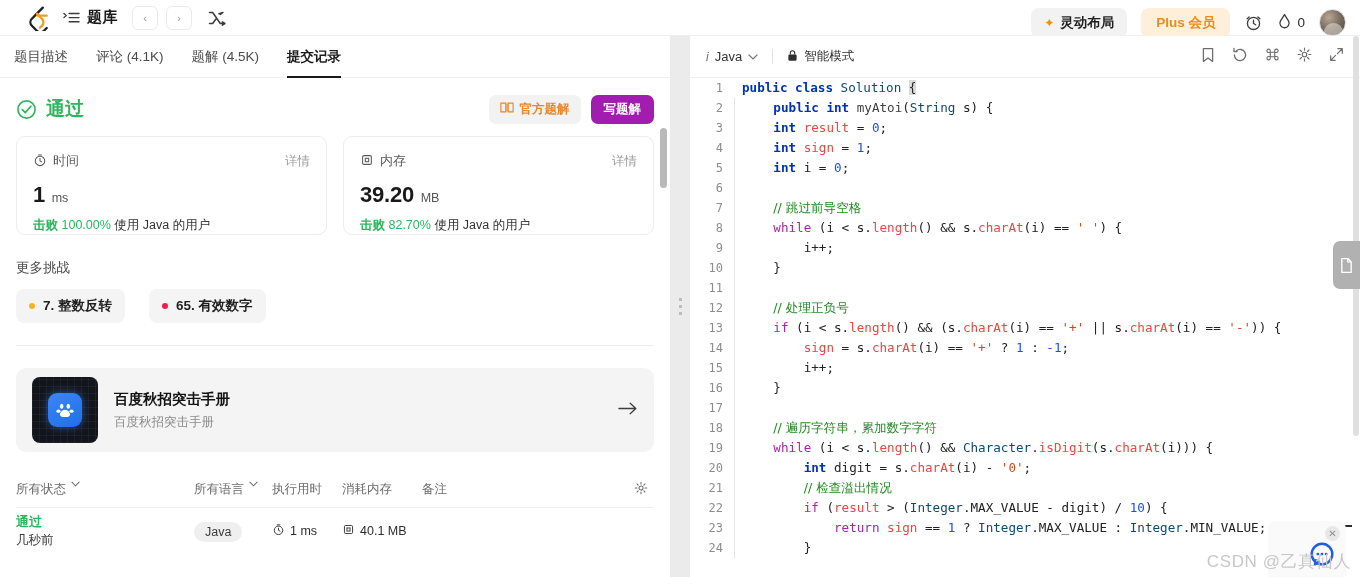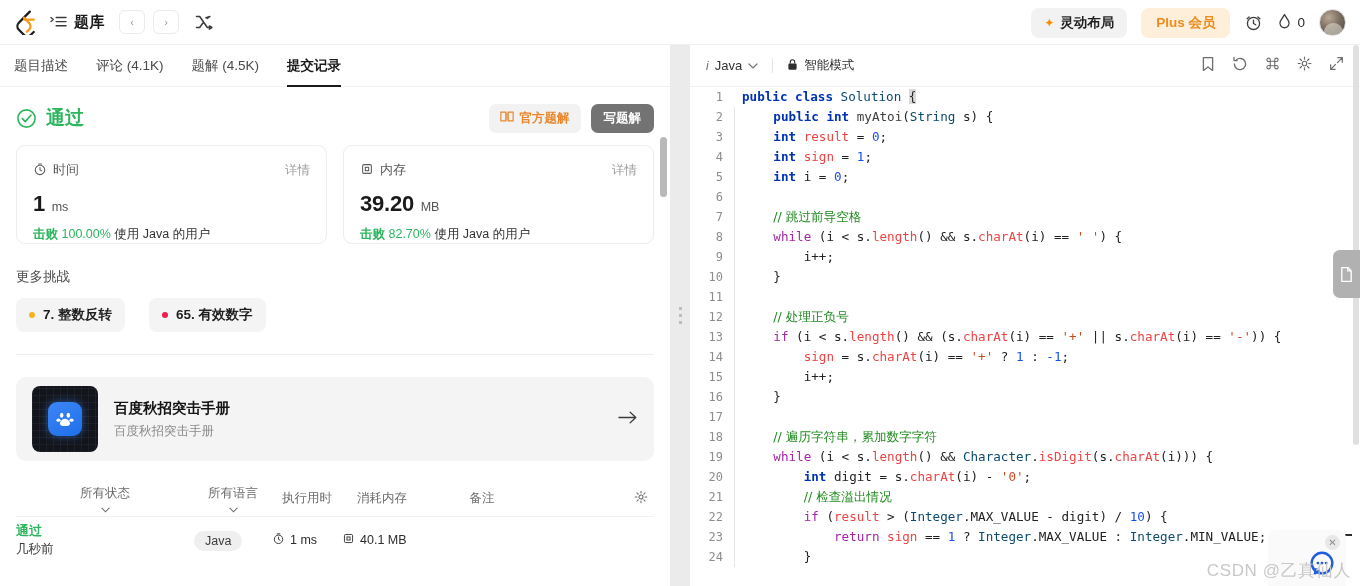--- a/index.html
+++ b/index.html
@@ -5,23 +5,23 @@
   * { box-sizing: border-box; margin: 0; padding: 0; }
   html, body {
     width: 1360px; height: 586px;
     overflow: hidden;
     background: #ffffff;
     font-family: "Liberation Sans", "DejaVu Sans", sans-serif;
     color: #262626;
   }
   
   .topbar {
-    height: 45px; width: 1360px;
+    height: 36px; width: 1360px;
     display: flex; align-items: center;
-    padding: 0 14px;
+    padding: 0 27px;
     background: #ffffff;
     border-bottom: 1px solid #f0f0f0;
     position: relative;
   }
   .logo { width: 26px; height: 26px; margin-right: 10px; flex: 0 0 auto; }
   .nav-title-group { display: flex; align-items: center; gap: 7px; }
   .nav-list-icon { width: 17px; height: 14px; display:block; }
   .nav-title { font-size: 15px; font-weight: 600; color: #1a1a1a; letter-spacing: .5px; }
   .arrow-btn {
     width: 26px; height: 24px; margin-left: 0;
@@ -88,21 +88,21 @@
   .status-ok { display: flex; align-items: center; gap: 9px; }
   .check-circle { width: 21px; height: 21px; }
   .status-text { color: #2db55d; font-size: 19px; font-weight: 700; }
   .status-actions { margin-left: auto; display: flex; align-items: center; gap: 10px; }
   .btn-official {
     display: flex; align-items: center; gap: 6px;
     background: #f2f2f2; color: #e8872b; font-weight: 700;
     font-size: 12.5px; border-radius: 7px; padding: 6px 11px;
   }
   .btn-write {
-    background: #737373; color: #fff; font-weight: 700;
+    background: #a21caf; color: #fff; font-weight: 700;
     font-size: 12.5px; border-radius: 7px; padding: 6px 13px;
   }
 
   .cards { display: flex; gap: 16px; }
   .card {
     flex: 1; border: 1px solid #ededed; border-radius: 9px;
     padding: 15px 16px 16px 16px; background: #fff;
     height: 99px;
   }
   .card-head { display: flex; align-items: center; font-size: 13px; color: #5b5b5b; }
@@ -148,21 +148,21 @@
   .promo-title { font-size: 14.5px; font-weight: 700; color: #141414; }
   .promo-sub { font-size: 12.5px; color: #8b8b8b; }
   .promo-arrow { margin-left: auto; color: #3d3d3d; }
 
   
   .tbl-head {
     margin-top: 20px; display: flex; align-items: center;
     height: 36px; font-size: 12.5px; color: #6b6b6b;
     border-bottom: 1px solid #f0f0f0; padding-right: 6px;
   }
-  .th { display: flex; align-items: center; gap: 5px; flex-direction: column; }
+  .th { display: flex; gap: 5px; }
   .c1 { width: 178px; } .c2 { width: 78px; } .c3 { width: 70px; }
   .c4 { width: 80px; } .c5 { width: 120px; }
   .th-gear { margin-left: auto; color: #6b6b6b; }
   .tbl-row { display: flex; align-items: center; height: 46px; font-size: 13px; padding-right: 6px; }
   .cell-status { width: 178px; line-height: 1.35; }
   .cell-status b { color: #2db55d; font-size: 13px; font-weight: 700; display:block; }
   .cell-status span { color: #3a3a3a; font-size: 12.5px; }
   .lang-tag {
     width: 78px;
   }

